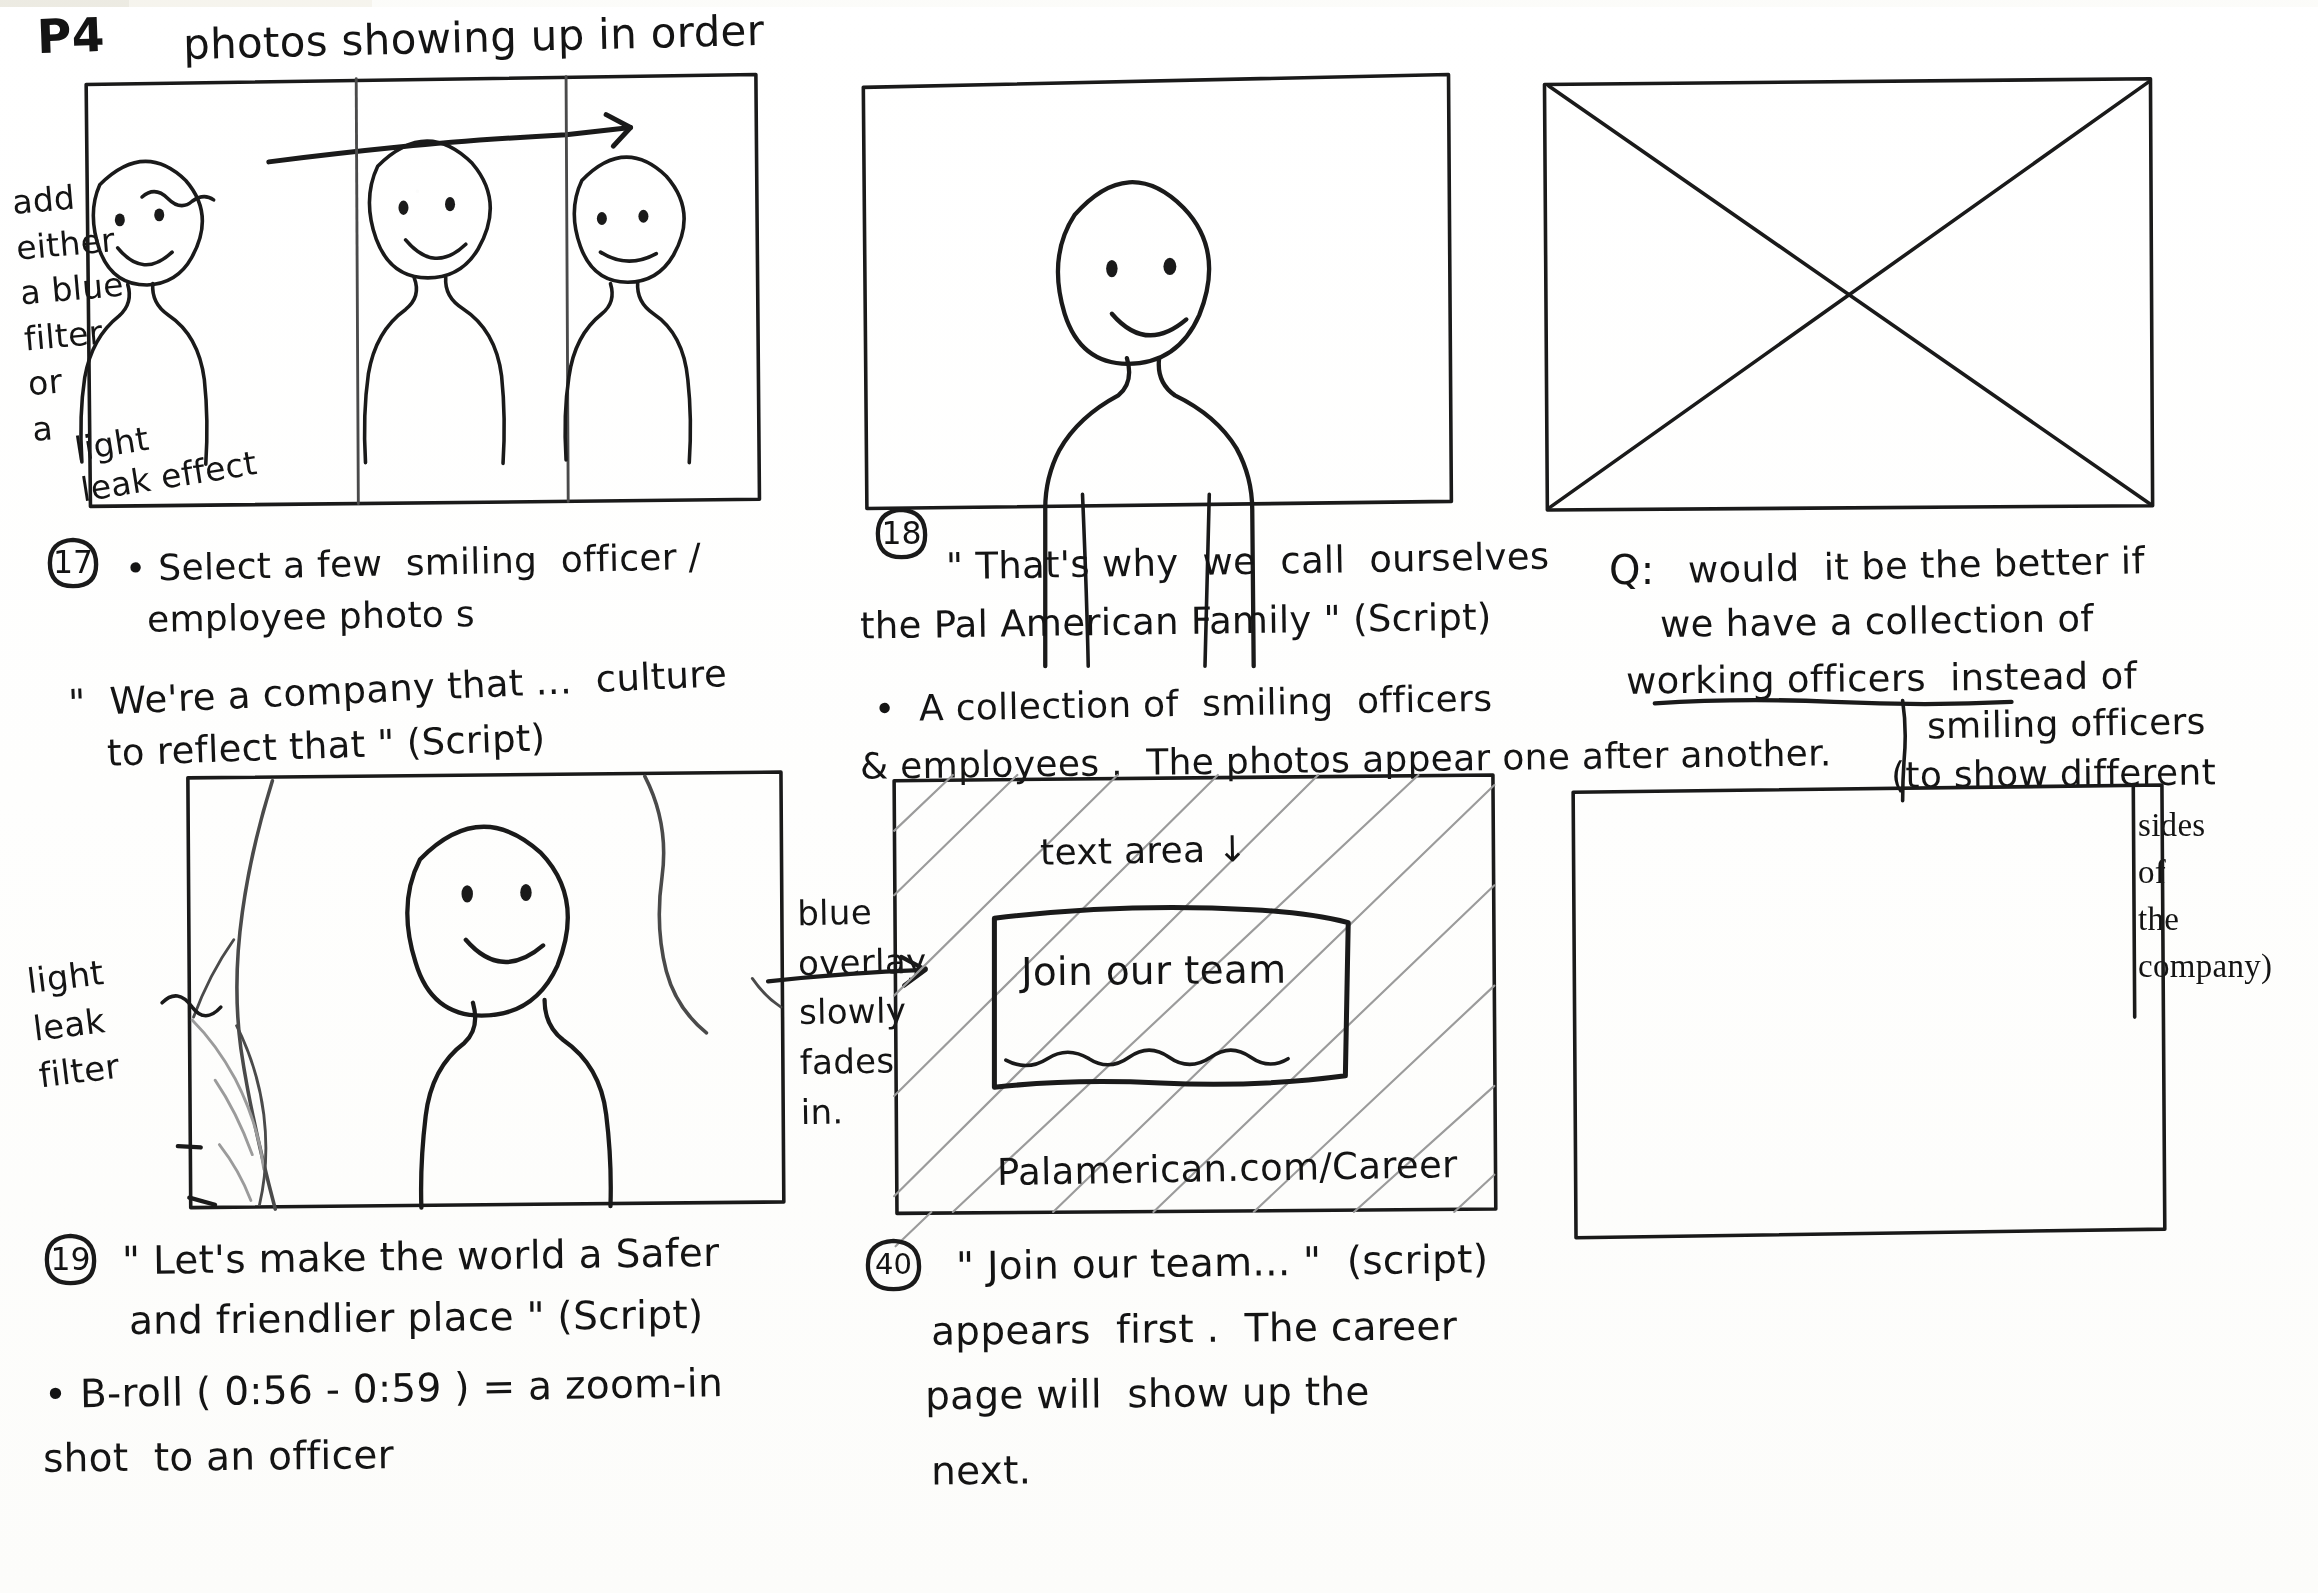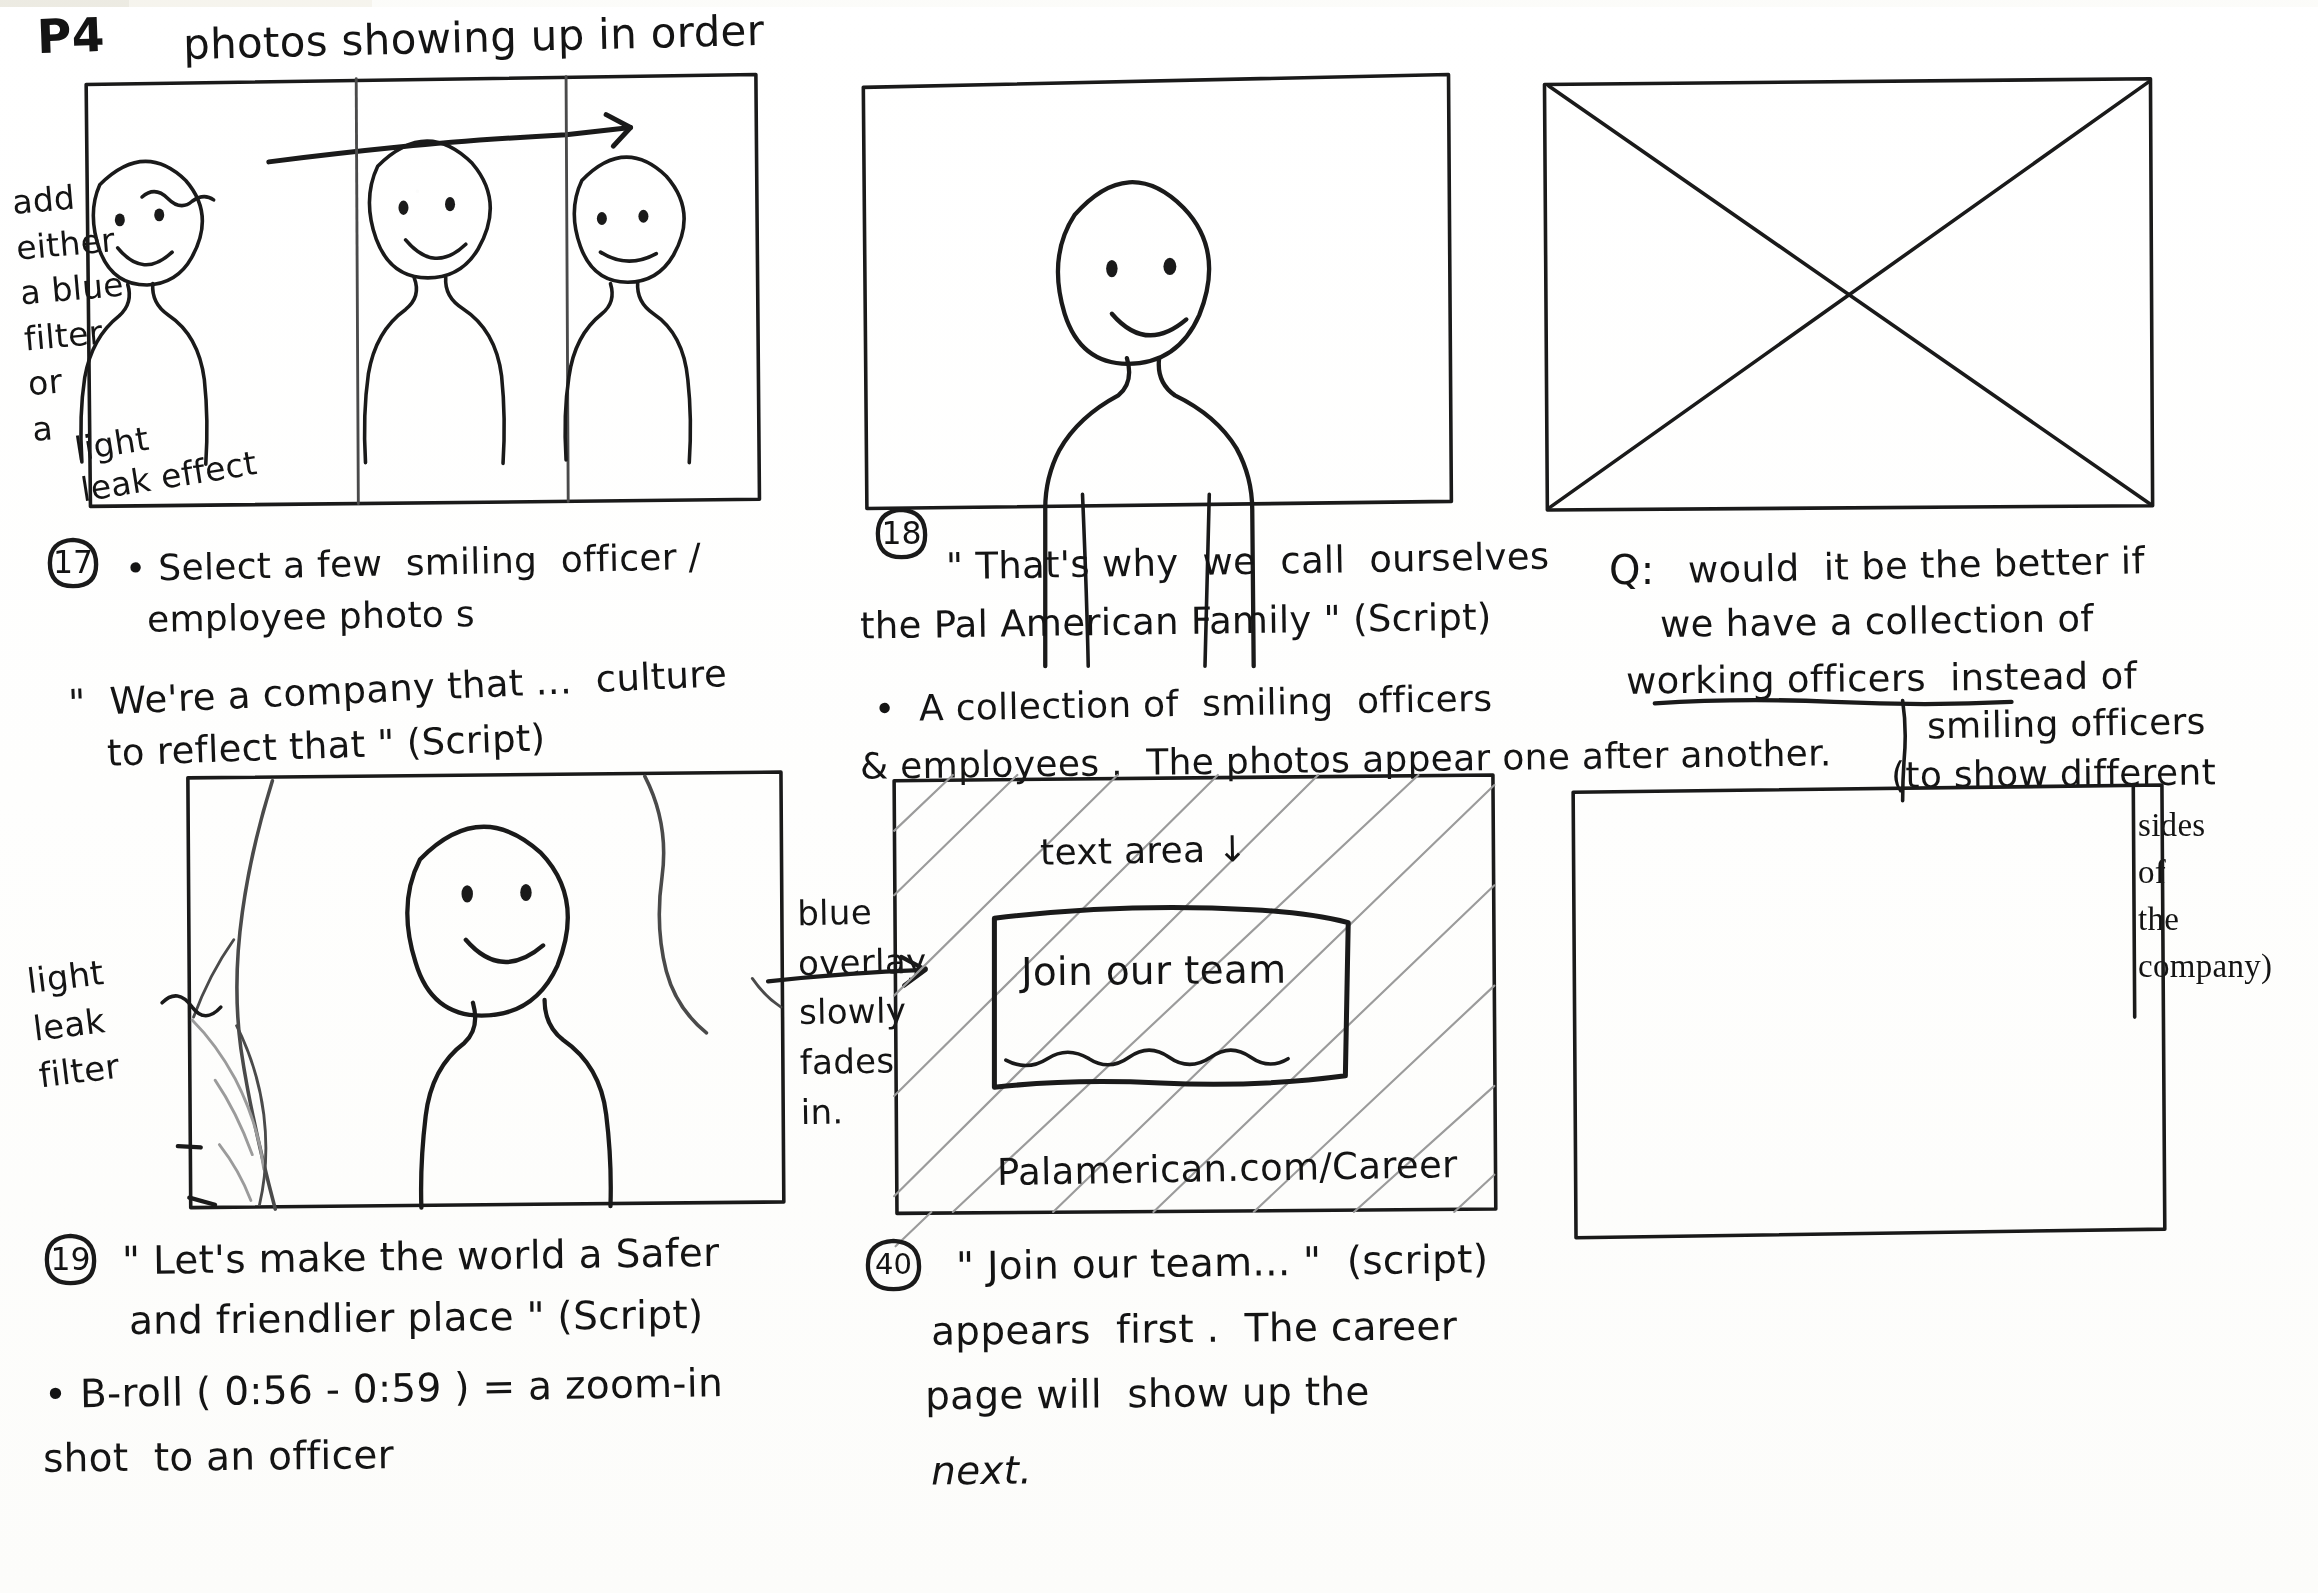--- a/index.html
+++ b/index.html
@@ -286,20 +286,20 @@
   <div class="num-circle" style="left:865px;top:1238px;width:57px;height:54px;">
     <svg width="57" height="54" style="position:absolute;left:0;top:0;" viewBox="0 0 80 76">
       <path class="ink" stroke-width="6" d="M40 4 q 36 2 36 36 q 0 32 -36 32 q -36 0 -36 -34 q 0 -32 36 -34 Z"></path>
     </svg>
     <span style="font-size:29px;">40</span>
   </div>
 
   <div class="hand" style="left:956px;top:1239px;font-size:39px;transform:rotate(-0.8deg);">" Join our team... "  (script)</div>
   <div class="hand" style="left:931px;top:1305px;font-size:39px;transform:rotate(-0.6deg);">appears  first .  The career</div>
   <div class="hand" style="left:925px;top:1370px;font-size:39px;transform:rotate(-0.6deg);">page will  show up the</div>
-  <div class="hand" style="left:931px;top:1447px;font-size:39px;transform:rotate(-0.6deg);font-style:italic;">next.</div>
+  <div class="hand" style="left:931px;top:1447px;font-size:39px;transform:rotate(-0.6deg);">next.</div>
 
   <svg width="2319" height="1593" viewBox="0 0 3237 2224">
     <path class="ink" stroke-width="5" d="M2196 1106 L 3018 1096 M3018 1096 L 3022 1716 M3022 1716 L 2200 1728 M2200 1728 L 2196 1106"></path>
   </svg>
 
 </div>
 
 
 </body></html>

